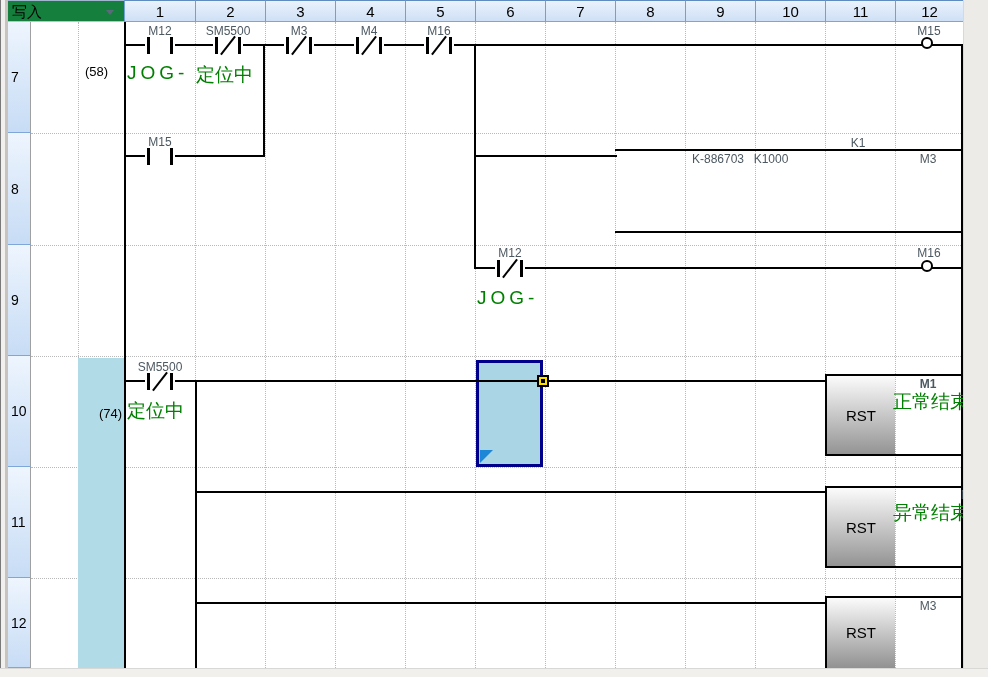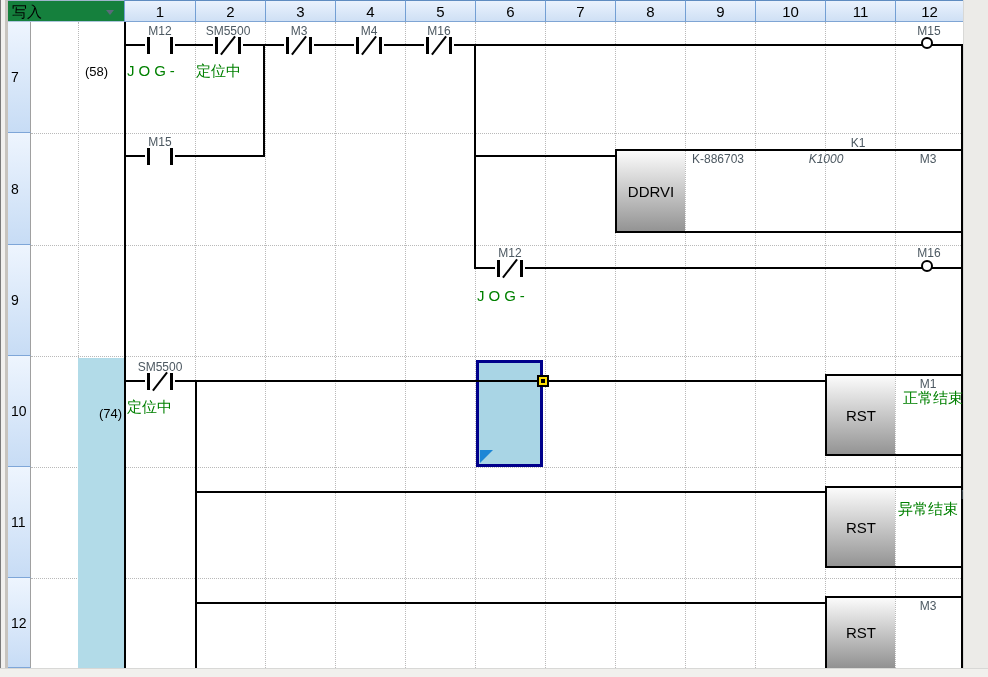--- a/index.html
+++ b/index.html
@@ -34,21 +34,21 @@
   .contact { width:30px; height:17px; background:#fff; z-index:3; }
   .contact::before, .contact::after { content:""; position:absolute; top:0; width:3px; height:17px; background:#000; }
   .contact::before { left:2px; } .contact::after { right:2px; }
   .slash { position:absolute; left:14px; top:-3px; width:2px; height:23px; background:#000; transform:rotate(38deg); }
   .coil { width:12px; height:12px; border:2px solid #000; border-radius:50%; background:#fff; z-index:3; }
   .ibox { background:linear-gradient(#fefefe,#919191); border-left:2px solid #000; z-index:1;
     display:flex; align-items:center; justify-content:center; font-size:15px; color:#000; }
 
   
   .dev { font-size:12px; color:#4c5861; text-align:center; white-space:nowrap; z-index:4; width:70px; }
-  .cmt { font-size:15px; color:#008000; white-space:nowrap; z-index:4; }
+  .cmt { font-size:19px; color:#008000; white-space:nowrap; z-index:4; }
   .cmt.ctr { width:70px; text-align:center; }
   .wide { letter-spacing:4px; }
   .step { font-size:13px; color:#000; z-index:4; width:30px; text-align:right; }
 
   
   .selblock { left:78px; top:358px; width:46px; height:310px; background:#b2dbe8; z-index:1; }
   .selcell { left:476px; top:360px; width:67px; height:107px; background:#a9d5e5; border:3px solid #00008b; z-index:1; }
   .selmark { left:480px; top:450px; width:13px; height:13px; background:#1d86d6;
     clip-path:polygon(0 0,100% 0,0 100%); z-index:4; }
   .handle { left:537px; top:375px; width:12px; height:12px; background:#ffdf00; border:2px solid #000; z-index:5; }
@@ -125,23 +125,20 @@
   <div class="abs hline" style="left:124px;top:380px;width:703px;"></div>
   <div class="abs vline" style="left:195px;top:380px;height:288px;"></div>
   <div class="abs hline" style="left:825px;top:374px;width:138px;"></div>
   <div class="abs hline" style="left:825px;top:454px;width:138px;"></div>
   <div class="abs hline" style="left:195px;top:491px;width:632px;"></div>
   <div class="abs hline" style="left:825px;top:486px;width:138px;"></div>
   <div class="abs hline" style="left:825px;top:566px;width:138px;"></div>
   <div class="abs hline" style="left:195px;top:602px;width:632px;"></div>
   <div class="abs hline" style="left:825px;top:596px;width:138px;"></div>
 
-  <div class="abs ibox" style="left:615px;top:149px;width:70px;height:84px;">
-    <span>DDRVI</span>
-  </div>
   <div class="abs ibox" style="left:825px;top:374px;width:70px;height:82px;">
     <span>RST</span>
   </div>
   <div class="abs ibox" style="left:825px;top:486px;width:70px;height:82px;">
     <span>RST</span>
   </div>
   <div class="abs ibox" style="left:825px;top:596px;width:70px;height:72px;">
     <span>RST</span>
   </div>
 
@@ -176,24 +173,24 @@
   <div class="abs dev" style="left:264px;top:24px;">M3</div>
   <div class="abs dev" style="left:334px;top:24px;">M4</div>
   <div class="abs dev" style="left:404px;top:24px;">M16</div>
   <div class="abs dev" style="left:894px;top:24px;">M15</div>
   <div class="abs dev" style="left:125px;top:135px;">M15</div>
   <div class="abs dev" style="left:475px;top:246px;">M12</div>
   <div class="abs dev" style="left:894px;top:246px;">M16</div>
   <div class="abs dev" style="left:125px;top:360px;">SM5500</div>
 
   <div class="abs dev" style="left:683px;top:152px;">K-886703</div>
-  <div class="abs dev" style="left:791px;top:152px;font-style:italic;">K1000</div>
+  <div class="abs dev" style="left:736px;top:152px;">K1000</div>
   <div class="abs dev" style="left:823px;top:136px;">K1</div>
   <div class="abs dev" style="left:893px;top:152px;">M3</div>
-  <div class="abs dev" style="left:893px;top:377px;">M1</div>
+  <div class="abs dev" style="left:893px;top:377px;font-weight:bold;">M1</div>
   <div class="abs dev" style="left:934px;top:488px;">M2</div>
   <div class="abs dev" style="left:893px;top:599px;">M3</div>
 
   <div class="abs cmt wide" style="left:127px;top:62px;">JOG-</div>
   <div class="abs cmt" style="left:196px;top:62px;">定位中</div>
   <div class="abs cmt wide" style="left:477px;top:287px;">JOG-</div>
   <div class="abs cmt" style="left:127px;top:398px;">定位中</div>
   <div class="abs cmt ctr" style="left:893px;top:389px;text-align:right;">正常结束</div>
   <div class="abs cmt ctr" style="left:893px;top:500px;">异常结束</div>
 

